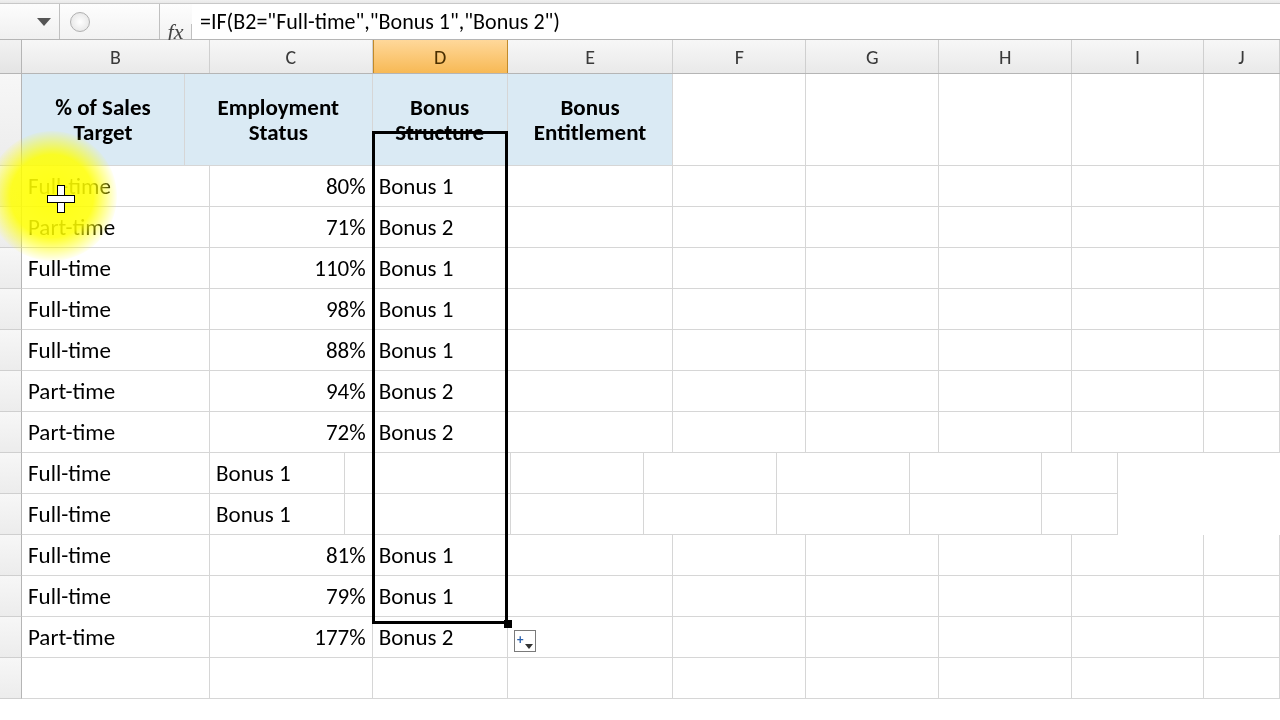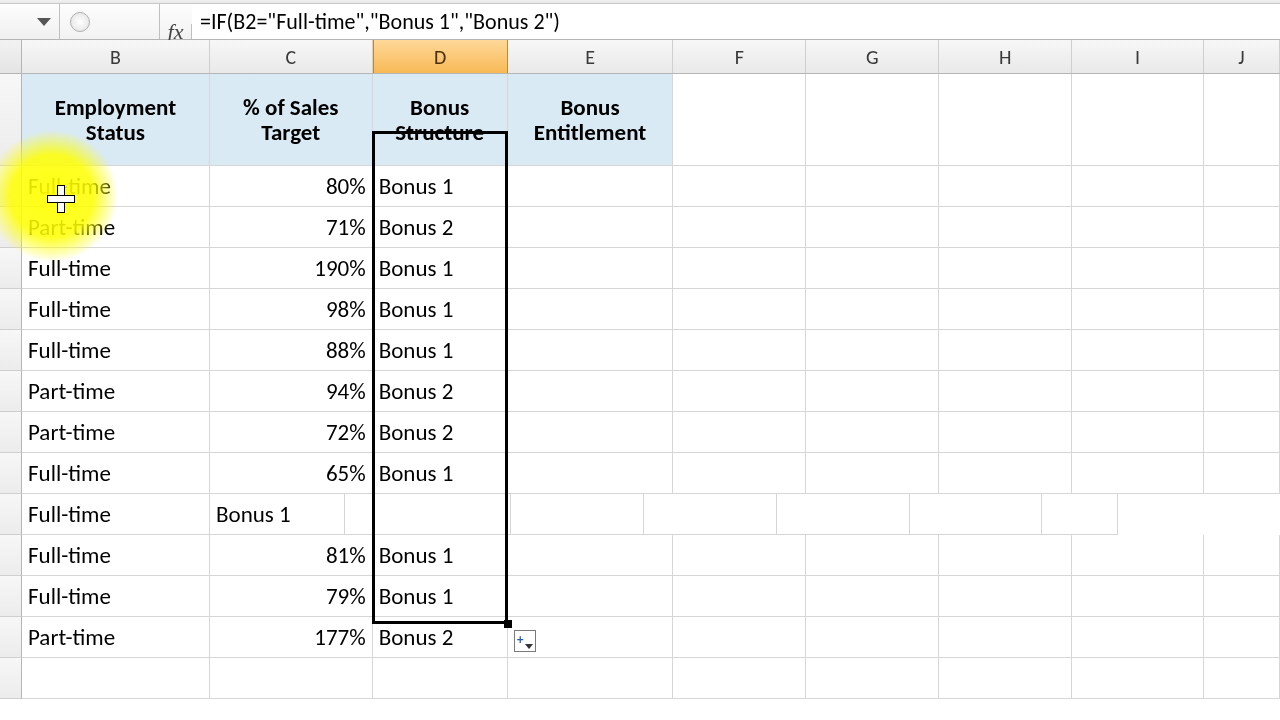--- a/index.html
+++ b/index.html
@@ -225,24 +225,24 @@
       <div class="col-head" style="width: 133px;">F</div>
       <div class="col-head" style="width: 133px;">G</div>
       <div class="col-head" style="width: 133px;">H</div>
       <div class="col-head" style="width: 132px;">I</div>
       <div class="col-head" style="width: 76px;">J</div>
     </div>
   <div class="grid" id="grid">
 
   <div class="row header-row">
         <div class="row-head" style="height: 92px;"></div>
+        <div class="cell" style="width: 163px;">% of Sales
+Target</div>
         <div class="cell" style="width: 188px;">Employment
 Status</div>
-        <div class="cell" style="width: 163px;">% of Sales
-Target</div>
         <div class="cell" style="width: 135px;">Bonus
 Structure</div>
         <div class="cell" style="width: 166px;">Bonus
 Entitlement</div>
         <div class="cell" style="width: 133px; background: rgb(255, 255, 255); font-weight: normal;"></div>
         <div class="cell" style="width: 133px; background: rgb(255, 255, 255); font-weight: normal;"></div>
         <div class="cell" style="width: 133px; background: rgb(255, 255, 255); font-weight: normal;"></div>
         <div class="cell" style="width: 132px; background: rgb(255, 255, 255); font-weight: normal;"></div>
         <div class="cell" style="width: 76px; background: rgb(255, 255, 255); font-weight: normal;"></div>
       </div>
@@ -266,21 +266,21 @@
         <div class="cell" style="width: 166px;"></div>
         <div class="cell" style="width: 133px;"></div>
         <div class="cell" style="width: 133px;"></div>
         <div class="cell" style="width: 133px;"></div>
         <div class="cell" style="width: 132px;"></div>
         <div class="cell" style="width: 76px;"></div>
       </div>
       <div class="row">
         <div class="row-head"></div>
         <div class="cell" style="width: 188px;">Full-time</div>
-        <div class="cell num" style="width: 163px;">190%</div>
+        <div class="cell num" style="width: 163px;">110%</div>
         <div class="cell" style="width: 135px;">Bonus 1</div>
         <div class="cell" style="width: 166px;"></div>
         <div class="cell" style="width: 133px;"></div>
         <div class="cell" style="width: 133px;"></div>
         <div class="cell" style="width: 133px;"></div>
         <div class="cell" style="width: 132px;"></div>
         <div class="cell" style="width: 76px;"></div>
       </div>
       <div class="row">
         <div class="row-head"></div>
@@ -326,21 +326,20 @@
         <div class="cell" style="width: 166px;"></div>
         <div class="cell" style="width: 133px;"></div>
         <div class="cell" style="width: 133px;"></div>
         <div class="cell" style="width: 133px;"></div>
         <div class="cell" style="width: 132px;"></div>
         <div class="cell" style="width: 76px;"></div>
       </div>
       <div class="row">
         <div class="row-head"></div>
         <div class="cell" style="width: 188px;">Full-time</div>
-        <div class="cell num" style="width: 163px;">65%</div>
         <div class="cell" style="width: 135px;">Bonus 1</div>
         <div class="cell" style="width: 166px;"></div>
         <div class="cell" style="width: 133px;"></div>
         <div class="cell" style="width: 133px;"></div>
         <div class="cell" style="width: 133px;"></div>
         <div class="cell" style="width: 132px;"></div>
         <div class="cell" style="width: 76px;"></div>
       </div>
       <div class="row">
         <div class="row-head"></div>

